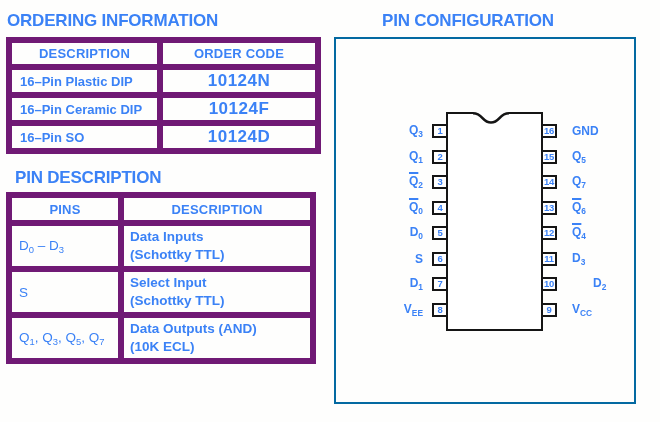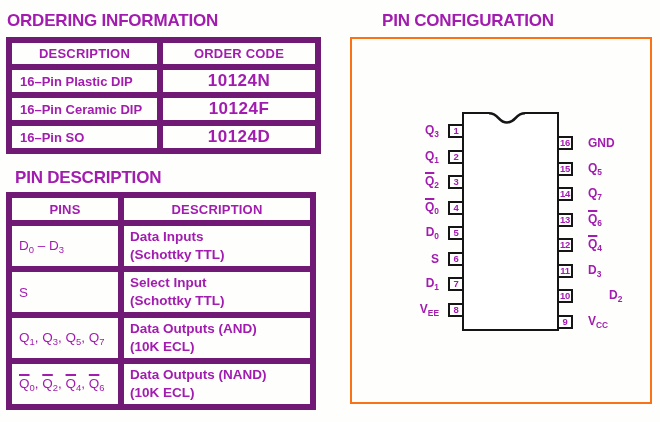--- a/index.html
+++ b/index.html
@@ -1,18 +1,18 @@
 <!DOCTYPE html>
 <html><head>
 <meta charset="utf-8">
 <style>
   html,body{margin:0;padding:0;background:#e8e8e8;}
   .page{
     position:relative;width:660px;height:422px;background:#fefefd;
-    font-family:"Liberation Sans",sans-serif;color:#a21caf;overflow:hidden;
+    font-family:"Liberation Sans",sans-serif;color:#3b82f6;overflow:hidden;
   }
   .sec-title{
     position:absolute;font-size:17px;font-weight:700;letter-spacing:-0.2px;
     line-height:20px;white-space:nowrap;
   }
   
   table.sheet{position:absolute;border-collapse:collapse;table-layout:fixed;}
   .sheet th,.sheet td{
     border:6px solid #701a75;box-sizing:border-box;vertical-align:middle;padding:0;
   }
@@ -25,35 +25,35 @@
   #pin-desc-table{left:6px;top:192px;width:304px;}
   #pin-desc-table th{height:28px;}
   #pin-desc-table td{height:46px;}
   td.pins-cell{font-size:13.5px;font-weight:400;padding-left:7px;white-space:nowrap;}
   td.pdesc-cell{font-size:13.5px;font-weight:600;padding-left:6px;line-height:1.3;white-space:pre-line;}
   
   .sub{font-size:70%;vertical-align:-0.3em;letter-spacing:0;}
   .ov{text-decoration:overline;text-decoration-thickness:1.5px;}
   
   .pc-box{
-    position:absolute;left:350px;top:37px;width:302px;height:367px;
-    border:2px solid #f97316;box-sizing:border-box;background:#fefefd;
+    position:absolute;left:334px;top:37px;width:302px;height:367px;
+    border:2px solid #0369a1;box-sizing:border-box;background:#fefefd;
   }
   .ic-body{
     position:absolute;left:110px;top:73px;width:97px;height:219px;
     border:2px solid #151515;box-sizing:border-box;background:#fff;
   }
   .notch{position:absolute;top:-2px;left:25px;}
   .pin-row-l{
     position:absolute;left:0;width:112px;height:14px;
     display:flex;justify-content:flex-end;align-items:center;gap:9px;
   }
   .pin-row-r{
     position:absolute;left:205px;height:14px;
-    display:flex;align-items:center;gap:15px;margin-top:12px;
+    display:flex;align-items:center;gap:15px;
   }
   .pin-num{
     width:16px;height:14px;flex:0 0 16px;border:2px solid #151515;box-sizing:border-box;
     display:flex;align-items:center;justify-content:center;
     font-size:9.5px;font-weight:700;letter-spacing:-0.3px;background:#fff;line-height:1;
   }
   .pin-label{font-size:12px;font-weight:700;white-space:nowrap;line-height:1;}
 </style>
 </head>
 <body>
@@ -107,25 +107,20 @@
     <tr>
       <td class="pins-cell">S</td>
       <td class="pdesc-cell">Select Input
 (Schottky TTL)</td>
     </tr>
     <tr>
       <td class="pins-cell">Q<span class="sub">1</span>, Q<span class="sub">3</span>, Q<span class="sub">5</span>, Q<span class="sub">7</span></td>
       <td class="pdesc-cell">Data Outputs (AND)
 (10K ECL)</td>
     </tr>
-    <tr>
-      <td class="pins-cell"><span class="ov">Q</span><span class="sub">0</span>, <span class="ov">Q</span><span class="sub">2</span>, <span class="ov">Q</span><span class="sub">4</span>, <span class="ov">Q</span><span class="sub">6</span></td>
-      <td class="pdesc-cell">Data Outputs (NAND)
-(10K ECL)</td>
-    </tr>
   </tbody>
     </table>
 
   <div class="sec-title" style="left:338px;top:11px;margin-left:44px;">PIN CONFIGURATION</div>
 
   <div class="pc-box">
     <div class="ic-body">
       <svg class="notch" width="36" height="13" viewBox="0 0 36 13">
         <rect x="0" y="0" width="36" height="13" fill="#ffffff"></rect>
         <path d="M0,1.3 C10,1.3 9,10.5 18,10.5 C27,10.5 26,1.3 36,1.3" fill="none" stroke="#151515" stroke-width="2.6"></path>

